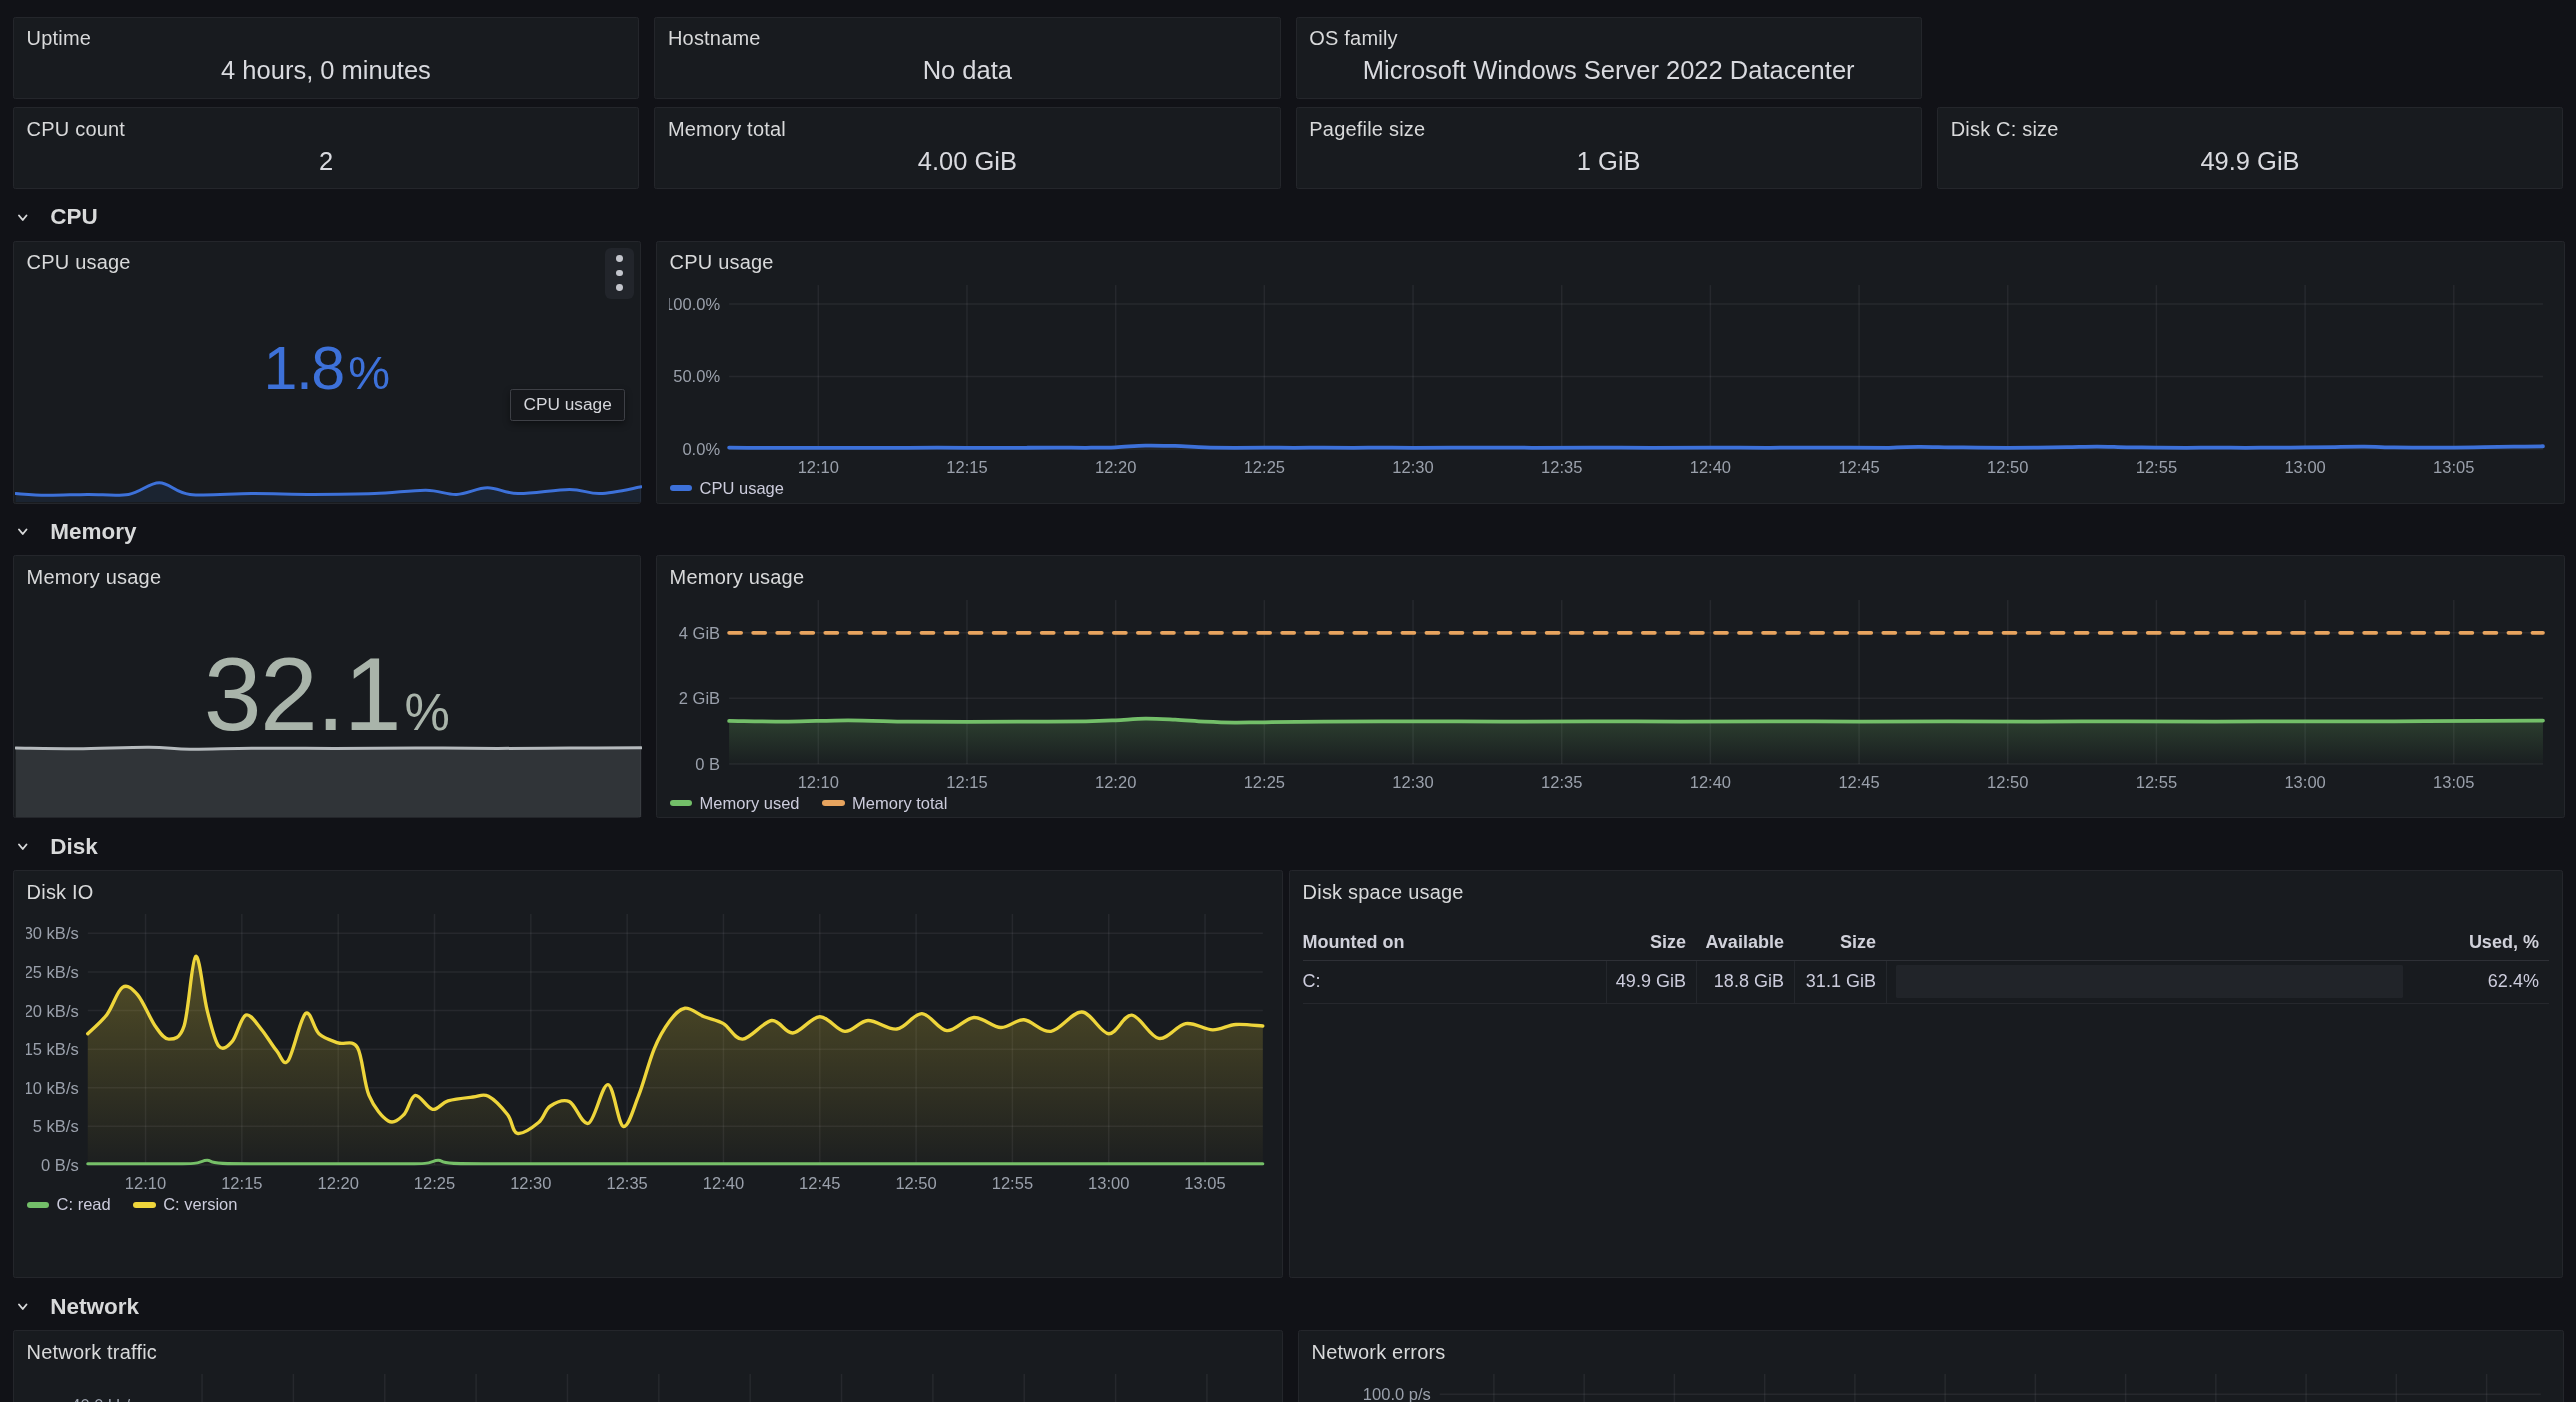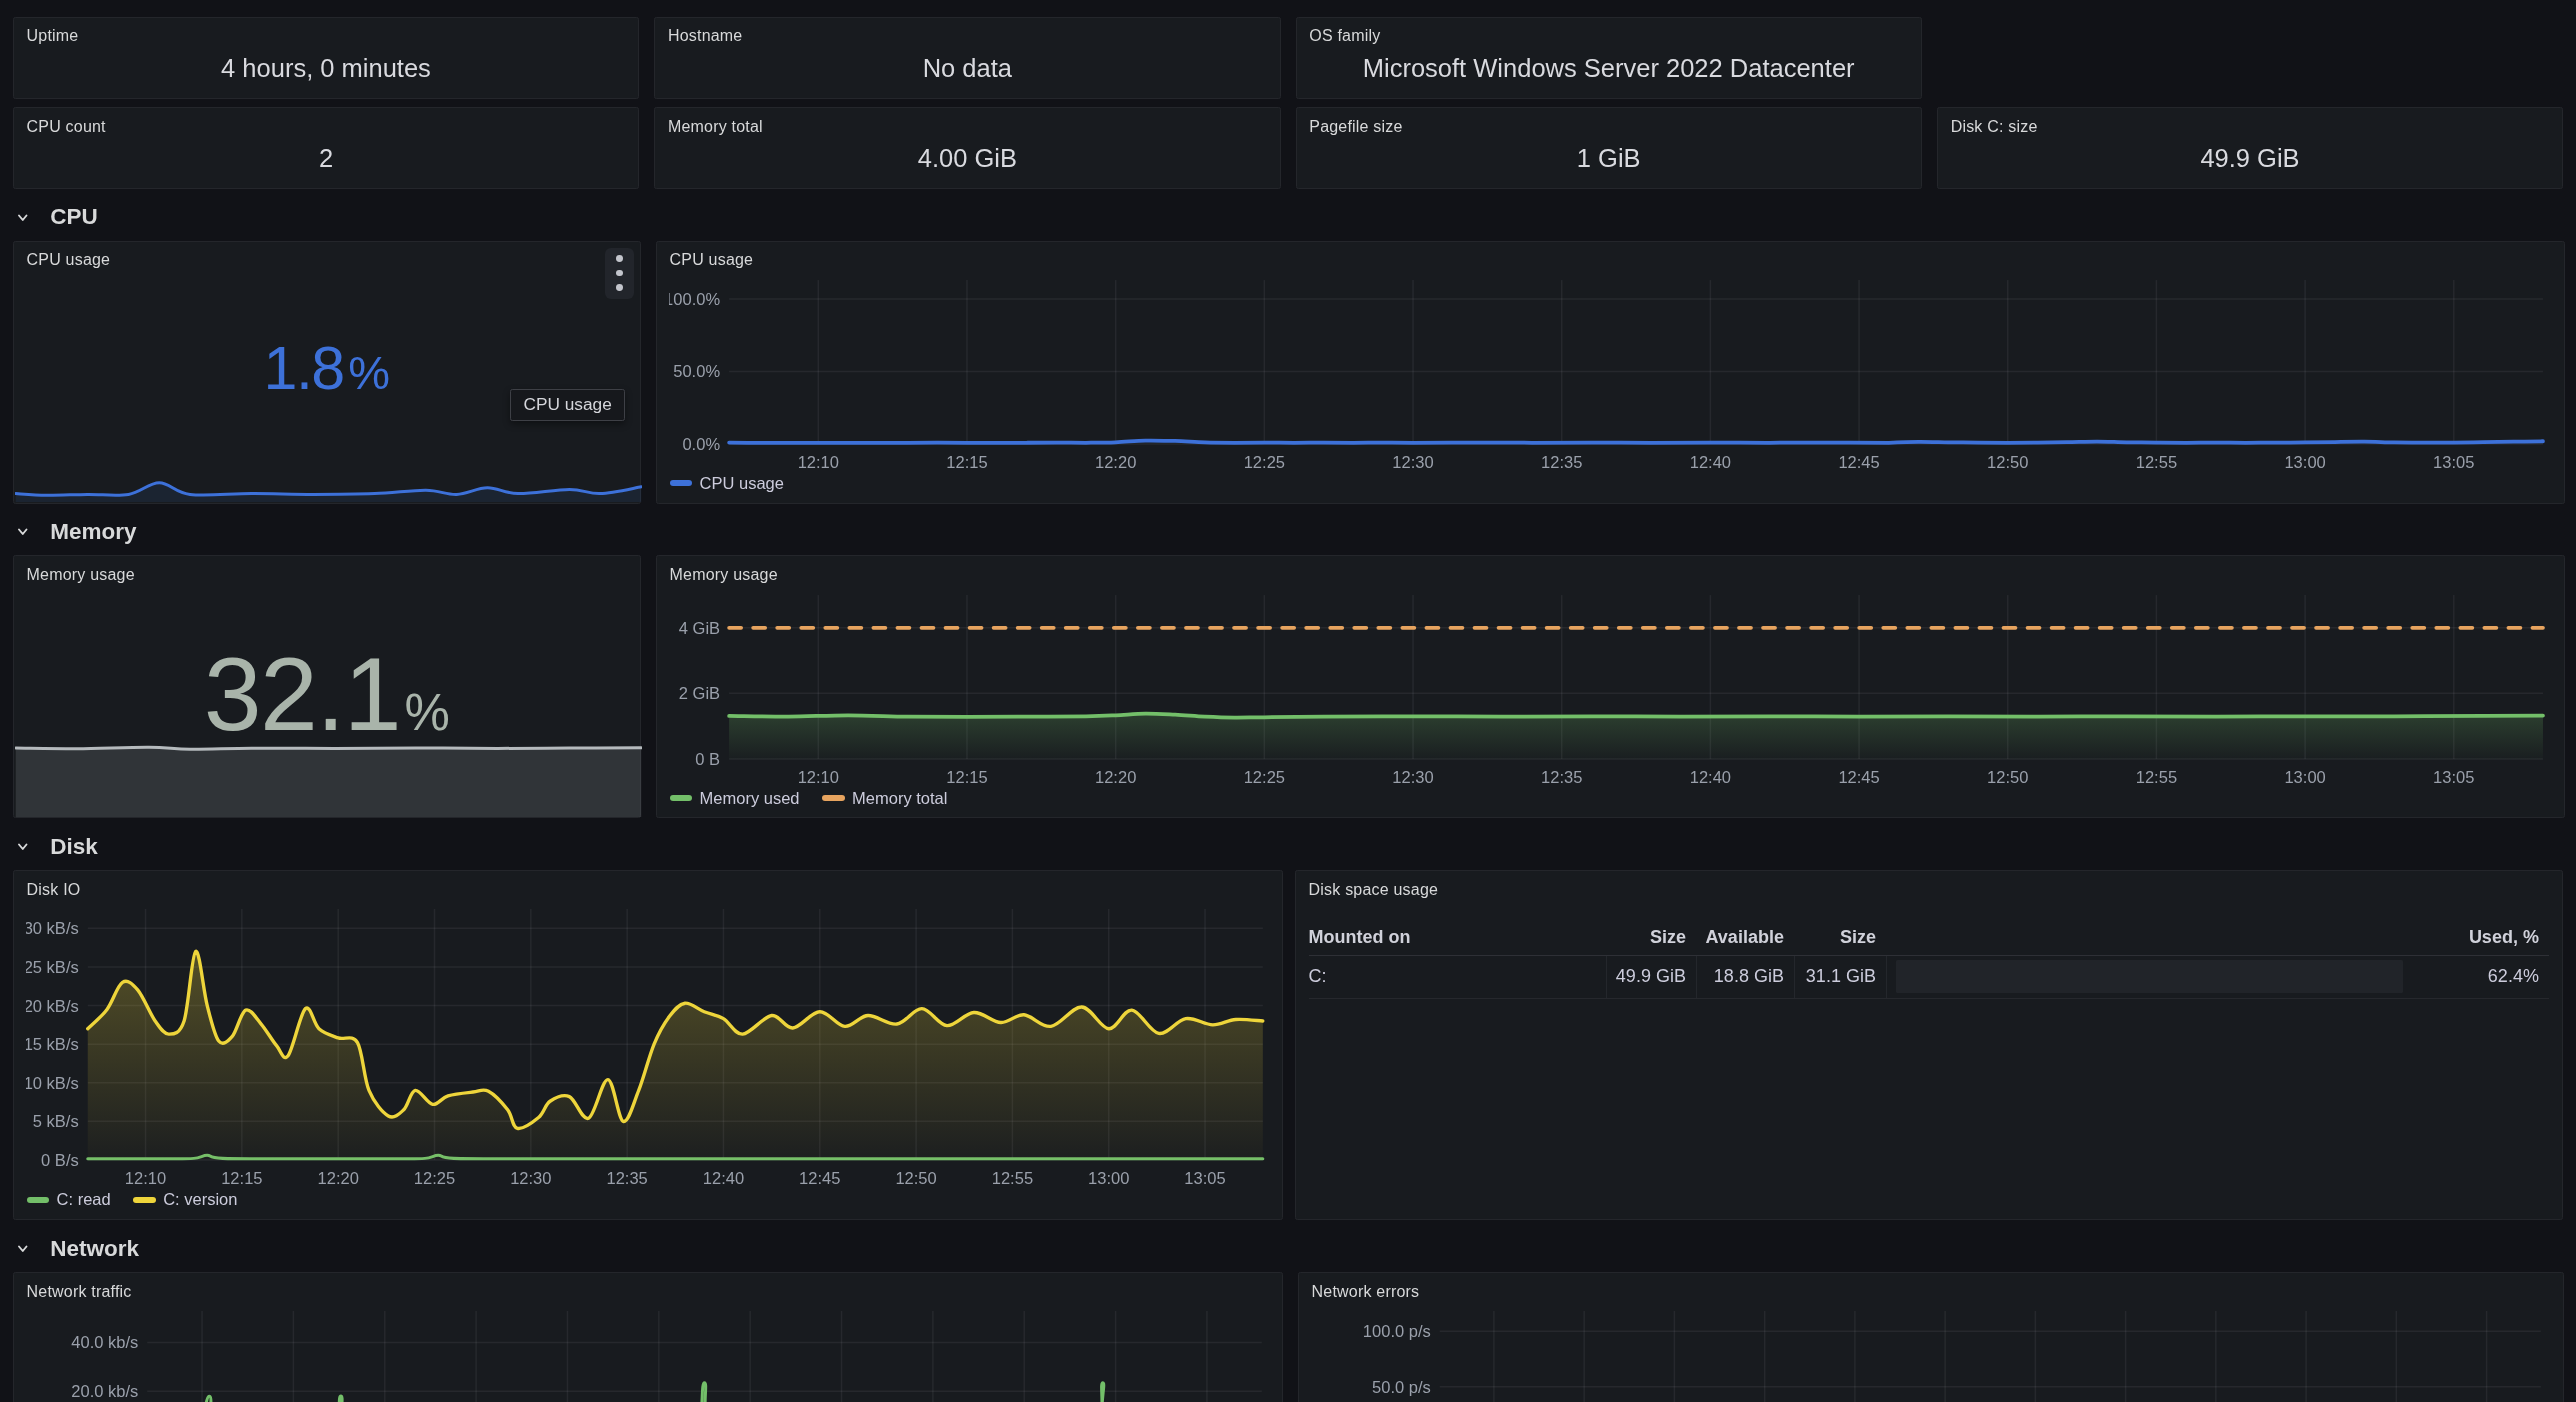--- a/index.html
+++ b/index.html
@@ -1,26 +1,26 @@
 <!DOCTYPE html>
 <html style="font-size:12px"><head>
 <meta charset="utf-8">
 <style>
   html,body{margin:0;padding:0;background:#111217;}
   body{font-family:"Liberation Sans","DejaVu Sans",sans-serif;color:#ccccdc;}
   .dash{width:2576px;height:1402px;overflow:hidden;box-sizing:border-box;padding:16.5px 12.8px;background:#111217;}
   .panel{background:#181b1f;border:0.8px solid #24262b;border-radius:2.3px;position:relative;box-sizing:border-box;}
   .stat-grid{display:grid;grid-template-columns:repeat(4,1fr);gap:15px;height:82px;margin-bottom:8.3px;}
   .stat{display:flex;flex-direction:column;}
-  .p-title{padding:9.8px 12.8px 0;font-size:16px;font-weight:500;color:#d8d9da;letter-spacing:0.2px;white-space:nowrap;}
+  .p-title{padding:9.8px 12.8px 0;font-size:20px;font-weight:500;color:#d8d9da;letter-spacing:0.2px;white-space:nowrap;}
   .stat-value{flex:1;display:flex;align-items:center;justify-content:center;font-size:25.5px;font-weight:500;color:#d9dadf;padding-bottom:6px;}
   .section-header{height:27px;margin:15px 0 9.8px;display:flex;align-items:center;gap:6px;cursor:pointer;}
   .section-header .title{font-size:22.5px;font-weight:600;color:#d8d9da;margin-left:12px;}
   .row-split{display:grid;grid-template-columns:628px 1fr;gap:15px;height:263px;margin-bottom:0;}
-  .row-disk{display:grid;grid-template-columns:1270px 1fr;gap:12px;height:350px;}
+  .row-disk{display:grid;grid-template-columns:1270px 1fr;gap:6px;height:408px;}
   .row-net{display:grid;grid-template-columns:1270px 1fr;gap:15px;height:346px;}
   .big{position:absolute;left:0;right:0;display:flex;align-items:baseline;justify-content:center;font-weight:500;}
   .big-cpu{top:45px;bottom:53px;align-items:center;}
   .big-mem{top:68px;bottom:53px;align-items:center;}
   .big .inner{display:flex;align-items:baseline;}
   .big-cpu .num{font-size:61px;letter-spacing:-1.5px;}
   .big-cpu .unit{font-size:47px;margin-left:4.5px;}
   .big-mem .num{font-size:104px;letter-spacing:-1.5px;}
   .big-mem .unit{font-size:51px;margin-left:4.5px;}
   .spark{position:absolute;left:0.8px;right:0.8px;bottom:0.8px;display:block;}

